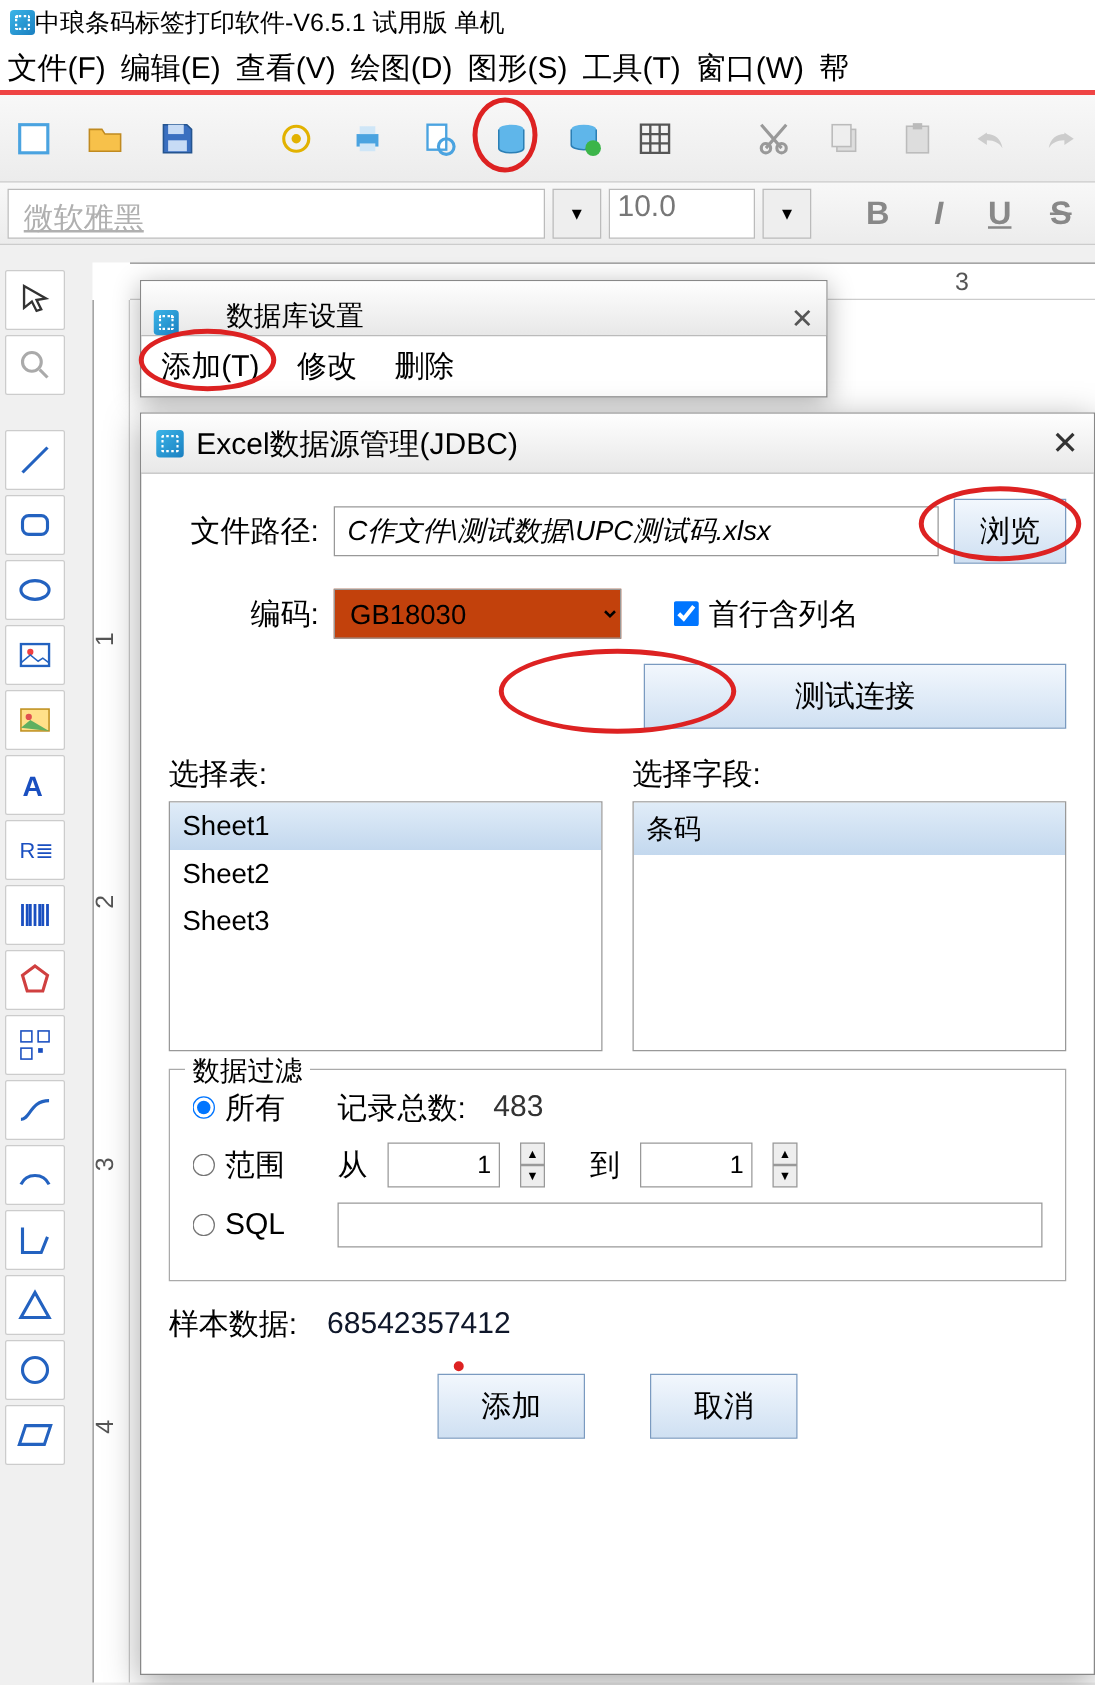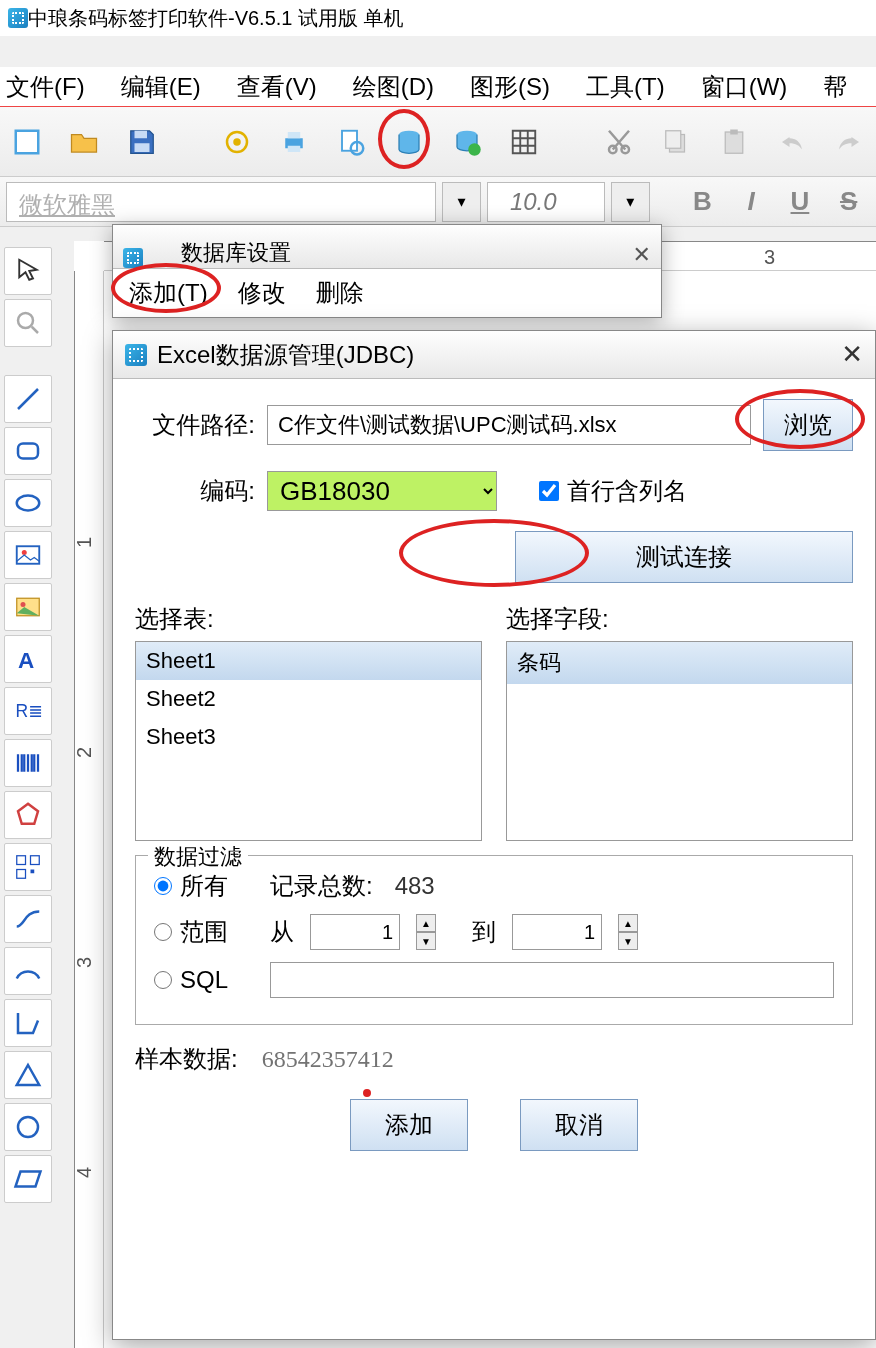--- a/index.html
+++ b/index.html
@@ -1,34 +1,34 @@
 <!DOCTYPE html>
 <html><head>
 <meta charset="utf-8">
 <style>
 * { box-sizing: border-box; margin: 0; padding: 0; font-family: "Microsoft YaHei", SimSun, sans-serif; }
 body { width: 876px; height: 1348px; background: #f0f0f0; overflow: hidden; position: relative; }
 
 .titlebar { height: 36px; display: flex; align-items: center; padding: 0 8px; background: #fff; }
 .titlebar .tt { font-size: 20px; color: #000; }
 
-.menubar { height: 40px; background: #fff; display: flex; align-items: center; padding: 0 6px; gap: 36px; border-bottom: 1px solid #ef4444; margin-top: 31px; }
+.menubar { height: 40px; background: #fff; display: flex; align-items: center; padding: 0 6px; gap: 12px; border-bottom: 4px solid #ef4444; }
 .menubar .mi { font-size: 24px; color: #000; cursor: pointer; white-space: nowrap; }
 
 .toolbar { height: 70px; background: linear-gradient(#f8f8f8,#ececec); display: flex; align-items: center; padding: 0 10px; gap: 24px; border-bottom: 1px solid #ccc; position: relative; }
 .toolbar .tb { width: 36px; height: 36px; display:flex; align-items:center; justify-content:center; }
 .toolbar .spacer { width: 14px; }
 .toolbar svg { width: 30px; height: 30px; }
 .red-circle { position: absolute; border: 4px solid #d22; border-radius: 50%; pointer-events: none; }
 .red-circle.tb-circ { width: 52px; height: 60px; left: 378px; top: 2px; }
 
 .fontbar { height: 50px; background: linear-gradient(#f8f8f8,#ececec); display: flex; align-items: center; padding: 0 6px; gap: 6px; border-bottom: 1px solid #ccc; }
 .fontbar .fontname { flex: 0 0 430px; height: 40px; border: 1px solid #bbb; background: #fff; display:flex; align-items:flex-end; padding: 0 12px; font-size: 24px; color: #b0b0b0; text-decoration: underline; }
 .fontbar .dd { width: 40px; height: 40px; border: 1px solid #bbb; background: #eee; display:flex;align-items:center;justify-content:center; }
-.fontbar .fontsize { width: 120px; height: 40px; border: 1px solid #bbb; background:#fff; padding: 0 22px; font-size: 24px; color:#777; display:flex; align-items:center;font-style:italic;}
+.fontbar .fontsize { width: 120px; height: 40px; border: 1px solid #bbb; background:#fff; padding: 0 6px; font-size: 24px; color:#777; display:flex; align-items:flex-start;}
 .fontbar .style { width: 44px; text-align:center; font-size: 26px; color:#888; font-weight:bold; }
 
 .mainarea { position: relative; height: 1150px; }
 
 .lefttoolbar { position: absolute; left: 4px; top: 20px; width: 56px; display:flex; flex-direction:column; gap: 4px; z-index: 1; }
 .lefttoolbar .lt { width: 48px; height: 48px; background:#fff; border:1px solid #ccc; display:flex; align-items:center; justify-content:center; border-radius:2px; }
 .lefttoolbar .lt svg { width: 30px; height: 30px; }
 
 .canvas { position:absolute; left: 74px; top: 14px; right:0; bottom:0; background:#fff; }
 .ruler-top { position:absolute; left: 30px; top: 0; right:0; height:30px; border-top:1px solid #888;border-bottom:1px solid #ccc; }
@@ -49,24 +49,24 @@
 
 .dlg-excel { position:absolute; left: 112px; top: 330px; width: 764px; height: 1010px; background:#fff; border:1px solid #888; box-shadow: 0 6px 26px rgba(0,0,0,0.35); z-index: 6; }
 .dlg-excel .dlg-head { height: 48px; background:linear-gradient(#fefefe,#e8e8e8); display:flex; align-items:center; padding:0 12px; border-bottom:1px solid #bbb; }
 .dlg-excel .dlg-head .ico { width:22px;height:22px;margin-right:10px; }
 .dlg-excel .dlg-head .t { font-size:24px; flex:1; }
 .dlg-excel .dlg-head .x { font-size:26px; color:#333; }
 .dlg-excel .body { padding: 20px 22px; }
 
 .row { display:flex; align-items:center; margin-bottom: 20px; gap: 12px; }
 .row .lbl { font-size:24px; width: 120px; text-align:right; }
-.row input[type=text], .row .txt { height:40px; border:1px solid #999; padding:0 10px; font-size:22px; background:#fff; }
+.row input[type=text], .row .txt { height:40px; border:1px solid #999; padding:0 10px; font-size:22px; background:#fff;font-style:italic; }
 .row .filepath { flex:1; }
 .btn { height:52px; padding:0 20px; font-size:24px; border:1px solid #7a9ac0; background:linear-gradient(#f2f7fd,#cfe0f2); cursor:pointer; display:inline-flex; align-items:center; }
-.row .encsel { width: 230px; height:40px; border:1px solid #999; font-size:26px; padding:0 8px; background:#bef264; appearance: menulist; }
+.row .encsel { width: 230px; height:40px; border:1px solid #999; font-size:22px; padding:0 8px; background:#c2410c; appearance: menulist; }
 .chk { display:flex; align-items:center; gap:8px; font-size:24px; margin-left:30px; }
 .chk input { width:20px;height:20px; }
 
 .testrow { display:flex; justify-content:flex-end; margin: 12px 0 20px; position:relative; }
 .testrow .btn { padding: 8px 120px; }
 .red-circle.test { width: 190px; height: 68px; left: 50%; transform:translateX(-50%); top:-12px; }
 .red-circle.browse { width:130px; height:60px; }
 
 .cols { display:flex; gap: 24px; margin-bottom: 14px; }
 .col { flex:1; }
@@ -81,21 +81,21 @@
 .grow .radio { display:flex; align-items:center; gap:8px; font-size:24px; width:100px;}
 .grow .radio input { width:18px;height:18px; }
 .grow .kl { font-size:24px; }
 .grow .val { font-size:24px; color:#333; margin-left:6px; }
 .grow .num { width:90px; height:36px; border:1px solid #999; text-align:right; padding:0 6px; font-size:20px;}
 .grow .spin { width:20px; height:36px; display:flex; flex-direction:column; }
 .grow .spin div { flex:1; border:1px solid #999; background:#eee; font-size:10px; display:flex;align-items:center;justify-content:center;}
 .grow .sqlbox { flex:1; height:36px; border:1px solid #999; }
 
 .samplerow { display:flex; align-items:center; gap:24px; margin-top:18px; font-size:24px; }
-.samplerow .sv { color:#737373;font-family:Liberation Serif, serif; }
+.samplerow .sv { color:#0f172a; }
 
 .actrow { display:flex; justify-content:center; gap:52px; margin-top:24px; position:relative; }
 .actrow .btn { padding:8px 34px; }
 .red-circle.addc { left:228px; top:-10px; }
 
 .app-icon{display:inline-block;width:20px;height:20px;background:linear-gradient(135deg,#3bb5e8,#1a7fc0);border-radius:3px;position:relative}
 .app-icon::after{content:"";position:absolute;inset:4px;border:2px dotted #fff;border-radius:2px}
 </style>
 </head>
 <body>

